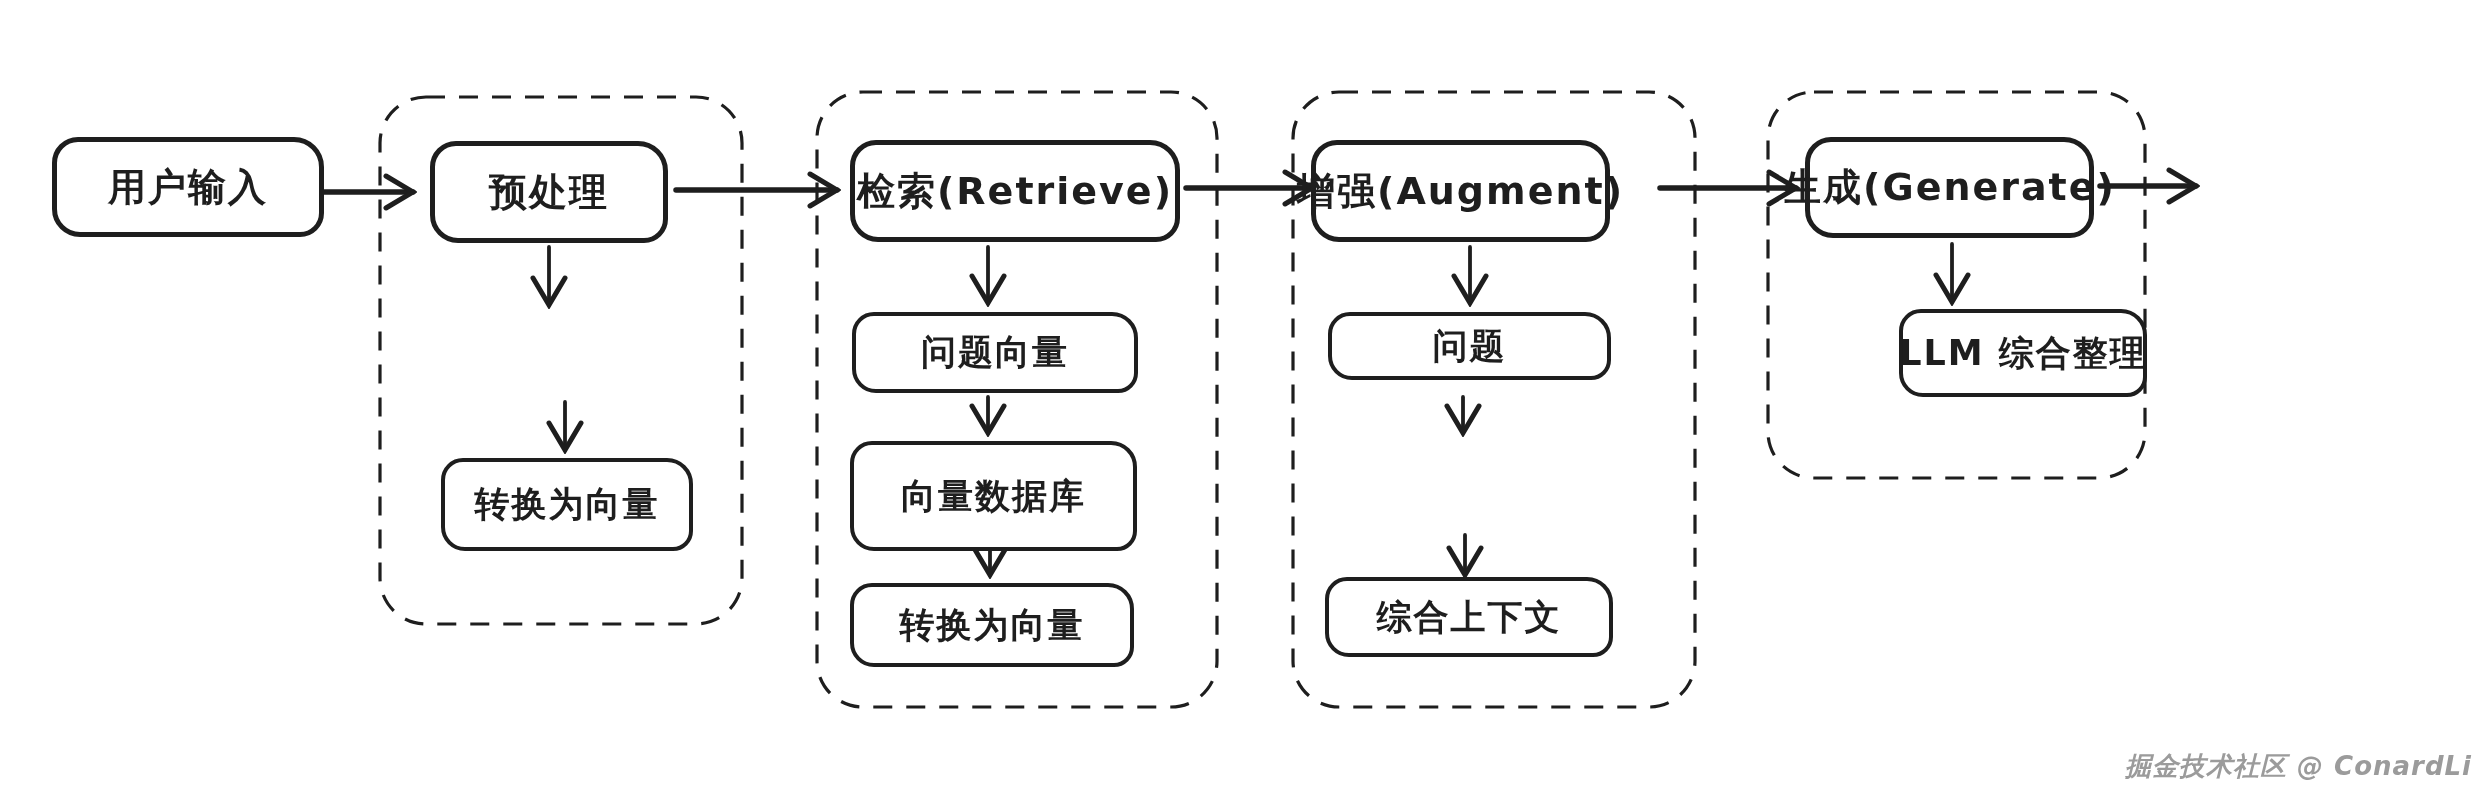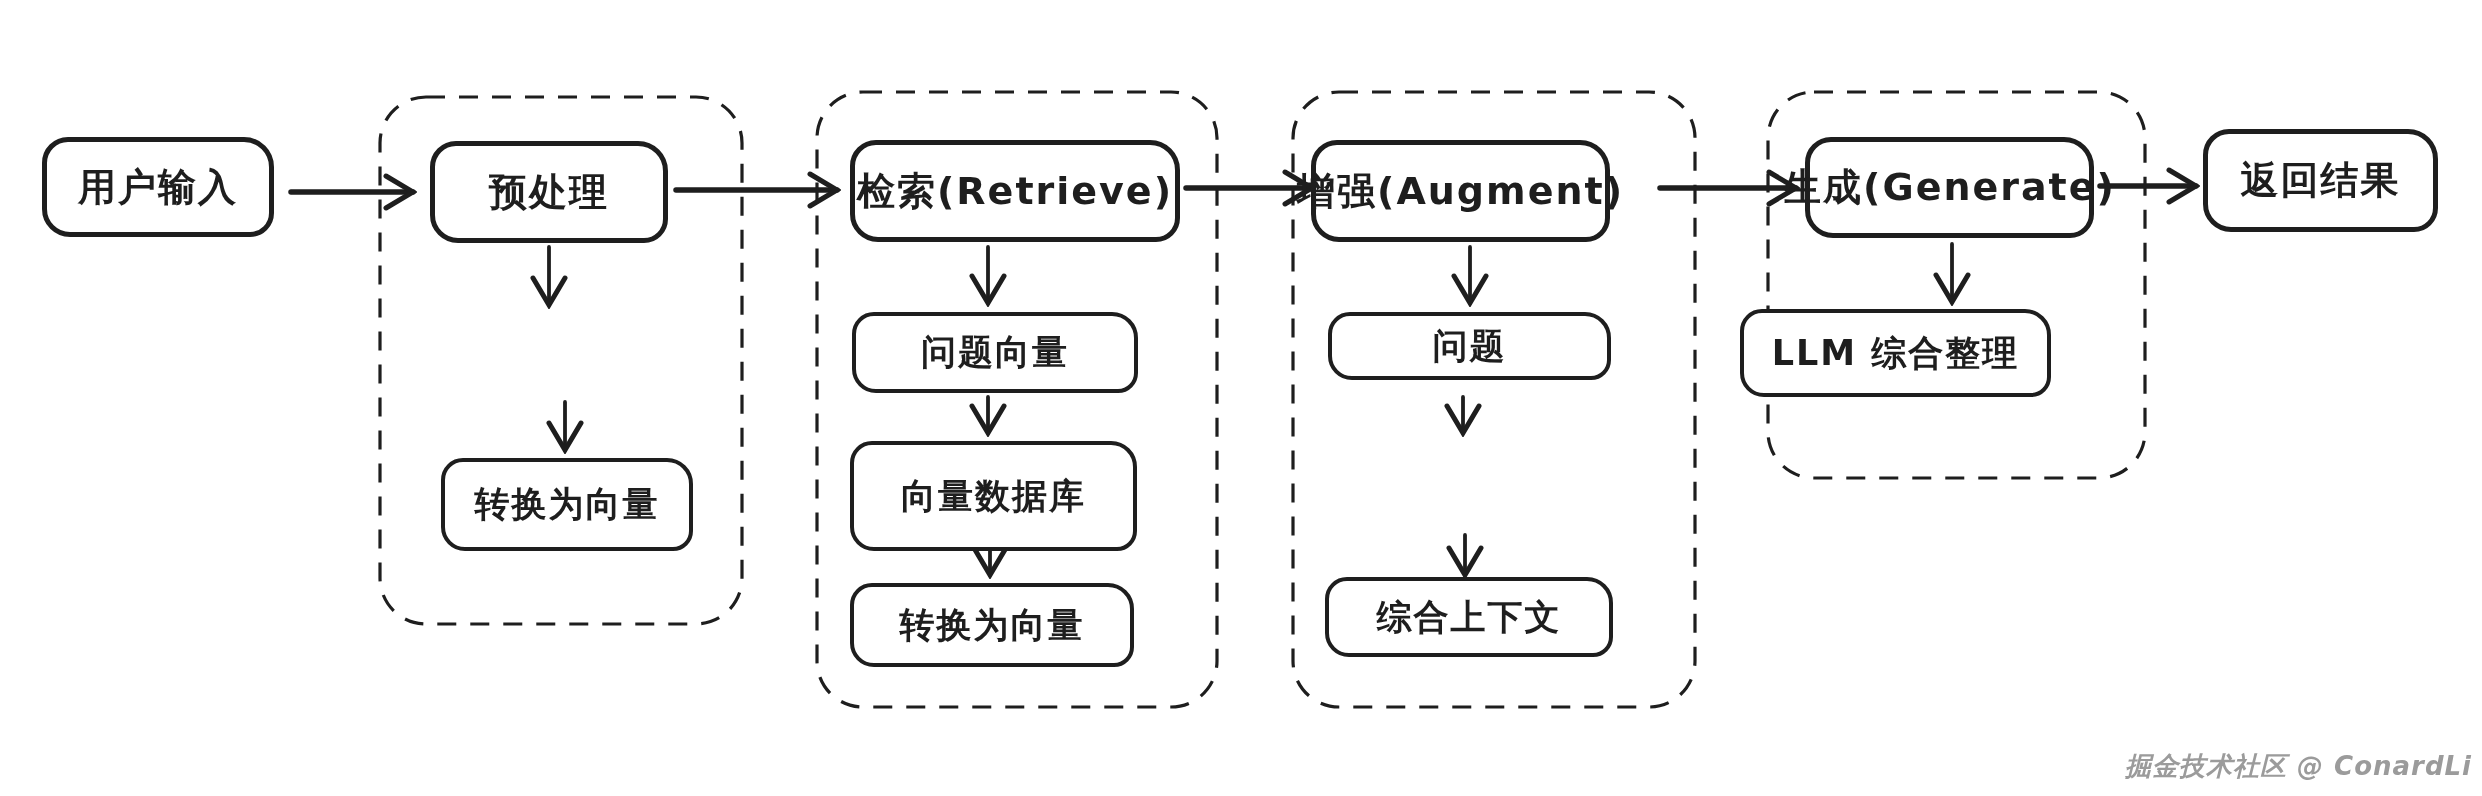--- a/index.html
+++ b/index.html
@@ -71,21 +71,21 @@
     <line class="conn v" x1="988" y1="397" x2="988" y2="433" marker-end="url(#ah)"></line>
     <line class="conn v" x1="990" y1="535" x2="990" y2="575" marker-end="url(#ah)"></line>
 
     <line class="conn v" x1="1470" y1="247" x2="1470" y2="303" marker-end="url(#ah)"></line>
     <line class="conn v" x1="1463" y1="397" x2="1463" y2="433" marker-end="url(#ah)"></line>
     <line class="conn v" x1="1465" y1="535" x2="1465" y2="575" marker-end="url(#ah)"></line>
 
     <line class="conn v" x1="1952" y1="244" x2="1952" y2="302" marker-end="url(#ah)"></line>
   </svg>
 
-  <div class="node primary" style="left:42px;top:137px;width:232px;height:100px">
+  <div class="node primary" style="left:52px;top:137px;width:272px;height:100px">
       <span>用户输入</span>
     </div>
 
   <div class="node primary" style="left:430px;top:141px;width:238px;height:102px">
       <span>预处理</span>
     </div>
   <div class="node sub" style="left:441px;top:458px;width:252px;height:93px">
       <span>转换为向量</span>
     </div>
 
@@ -108,22 +108,19 @@
   <div class="node sub" style="left:1328px;top:312px;width:283px;height:68px">
       <span>问题</span>
     </div>
   <div class="node sub" style="left:1325px;top:577px;width:288px;height:80px">
       <span>综合上下文</span>
     </div>
 
   <div class="node primary" style="left:1805px;top:137px;width:289px;height:101px">
       <span>生成(Generate)</span>
     </div>
-  <div class="node sub" style="left:1740px;top:309px;width:311px;height:88px">
+  <div class="node sub" style="left:1899px;top:309px;width:248px;height:88px">
       <span>LLM 综合整理</span>
     </div>
 
-  <div class="node primary" style="left:2203px;top:129px;width:235px;height:103px">
-      <span>返回结果</span>
-    </div>
 
   <div class="watermark">掘金技术社区 @ ConardLi</div>
 </div>
 
 </body></html>

